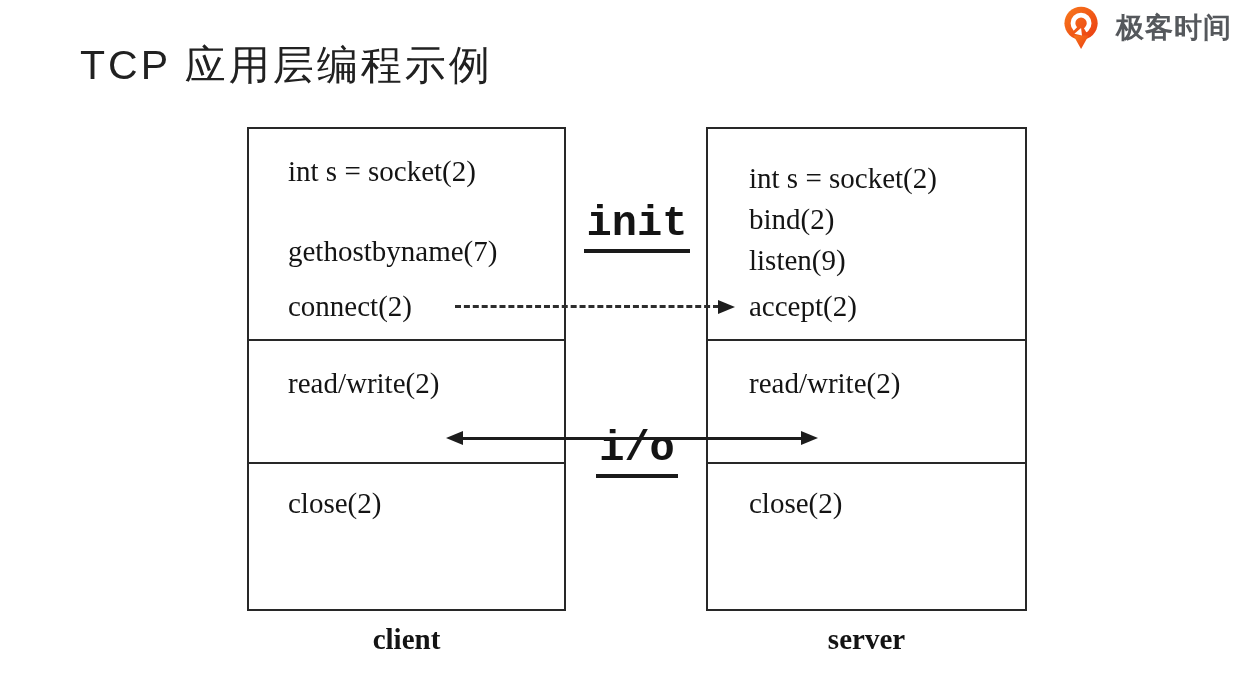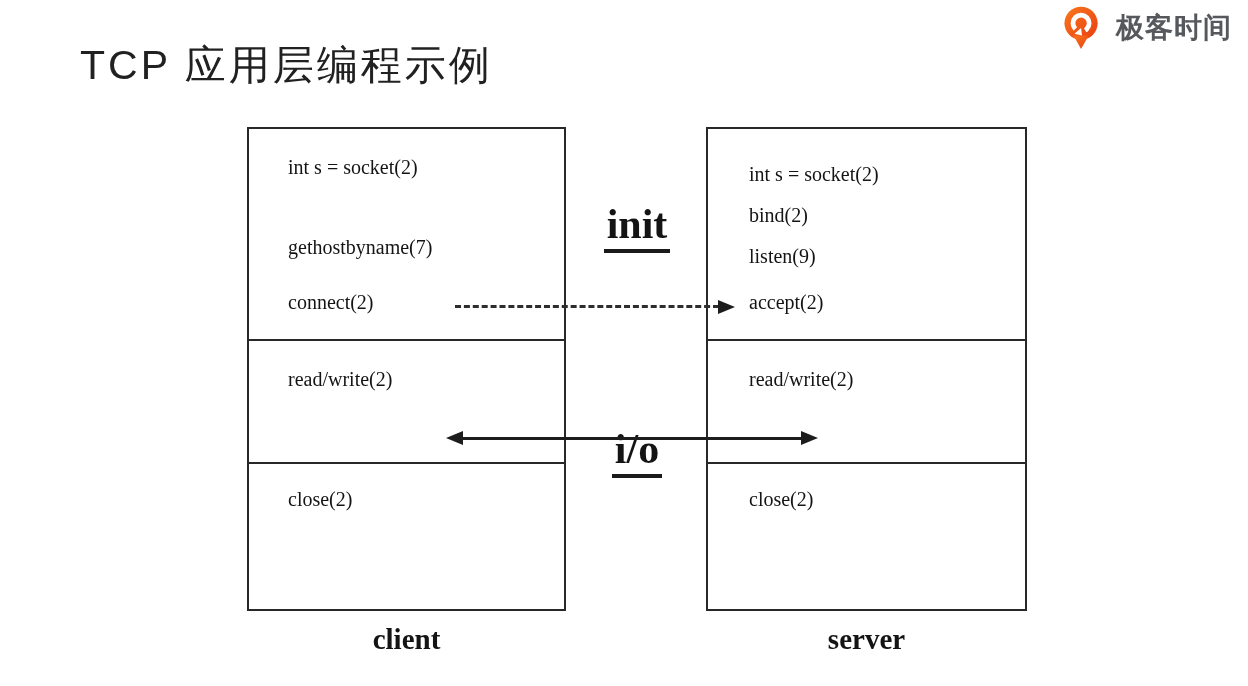--- a/index.html
+++ b/index.html
@@ -39,38 +39,38 @@
   .divider {
     position: absolute; left: 0; right: 0; height: 0;
     border-top: 2px solid #282828;
   }
   .divider.d1 { top: 210px; }
   .divider.d2 { top: 333px; }
 
   .fn {
     position: absolute;
     font-family: "Liberation Serif", serif;
-    font-size: 20px; line-height: 1;
+    font-size: 29px; line-height: 1;
     color: #141414; white-space: nowrap;
     z-index: 3;
   }
   .box-label {
     position: absolute; top: 623px;
     font-family: "Liberation Serif", serif;
     font-size: 29px; color: #141414;
     text-align: center; z-index: 3; font-weight: bold;
   }
   .box-label.client { left: 247px; width: 319px; }
   .box-label.server { left: 706px; width: 321px; }
 
   
   .phase-label {
     position: absolute; left: 567px; width: 140px;
     text-align: center;
-    font-family: Liberation Serif, serif;
+    font-family: Liberation Mono, monospace;
     font-size: 42px; font-weight: 700; line-height: 1.1;
     color: #141414; z-index: 3;
   }
   .phase-label .u {
     display: inline-block;
     border-bottom: 4px solid #1a1a1a;
     padding: 0 3px 2px 3px;
   }
   .phase-init { top: 201px; }
   .phase-io   { top: 390px; margin-top: 36px; }

